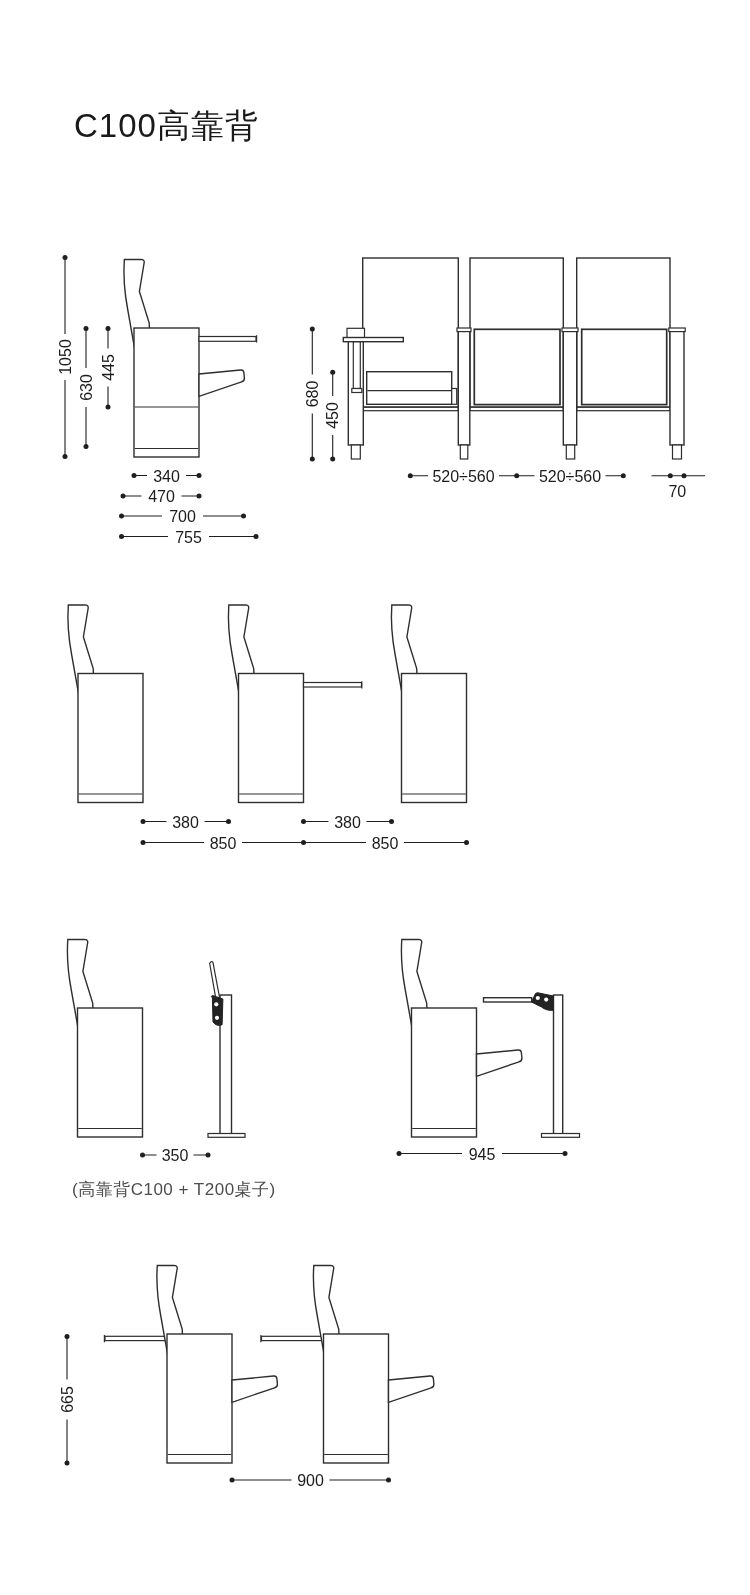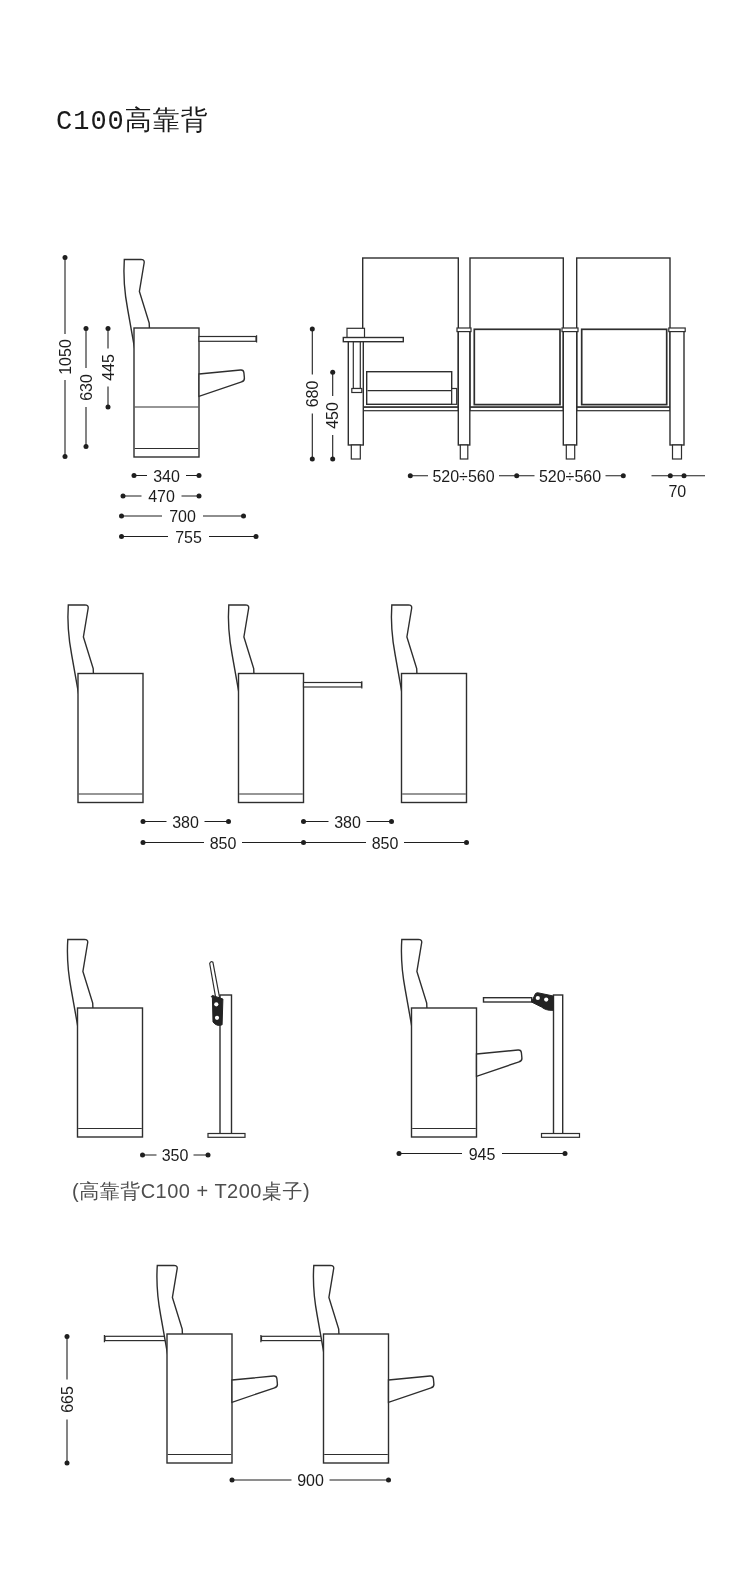--- a/index.html
+++ b/index.html
@@ -1,20 +1,20 @@
 <!DOCTYPE html>
 <html><head>
 <meta charset="utf-8">
 <style>
   html,body{margin:0;padding:0;background:#fff;}
   #page{position:relative;width:750px;height:1595px;background:#fff;overflow:hidden;
         font-family:"Liberation Sans","DejaVu Sans",sans-serif;}
-  #title{position:absolute;left:56px;top:108px;font-size:27px;line-height:1.1;
-         color:#1a1a1a;letter-spacing:1px;white-space:nowrap;font-family:Liberation Mono, monospace;}
-  #combo-caption{position:absolute;left:72px;top:1178px;font-size:20px;color:#4d4d4d;
+  #title{position:absolute;left:74px;top:108px;font-size:33px;line-height:1.1;
+         color:#1a1a1a;letter-spacing:1px;white-space:nowrap;}
+  #combo-caption{position:absolute;left:72px;top:1178px;font-size:17px;color:#4d4d4d;
          letter-spacing:0.5px;white-space:nowrap;}
   svg{position:absolute;left:0;top:0;}
   .wfill{fill:#ffffff;stroke:#2e2e2e;stroke-width:1.4;}
   .thin{fill:#ffffff;stroke:#2e2e2e;stroke-width:1.2;}
   .pan{fill:#ffffff;stroke:#2e2e2e;stroke-width:1.7;}
   .dark{fill:#232323;stroke:#232323;stroke-width:1;}
   .hole{fill:#ffffff;}
   .dim{stroke:#1f1f1f;stroke-width:1.1;fill:none;}
   .dot{fill:#1f1f1f;}
   .gap{fill:#ffffff;}

